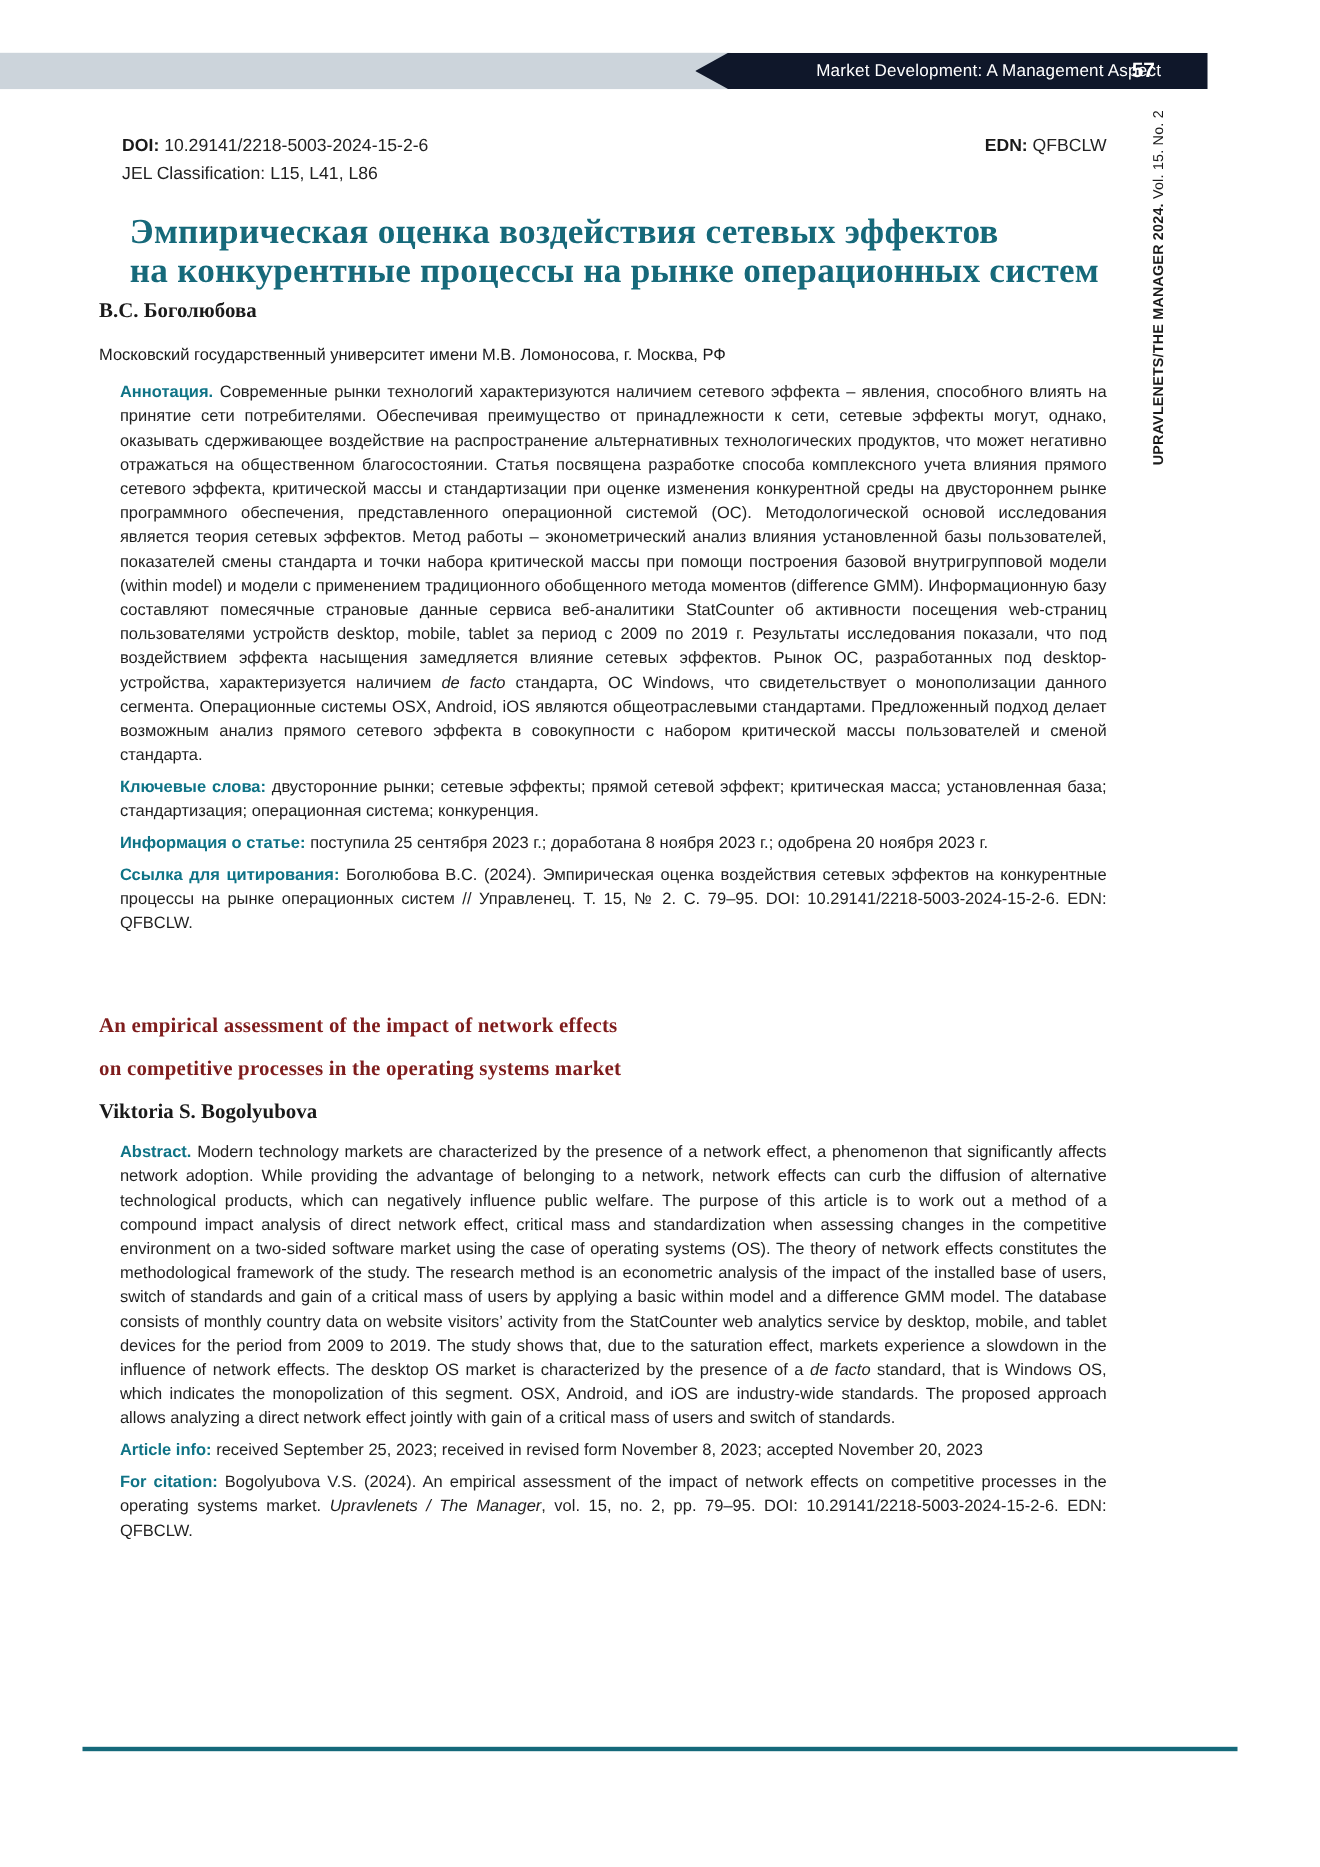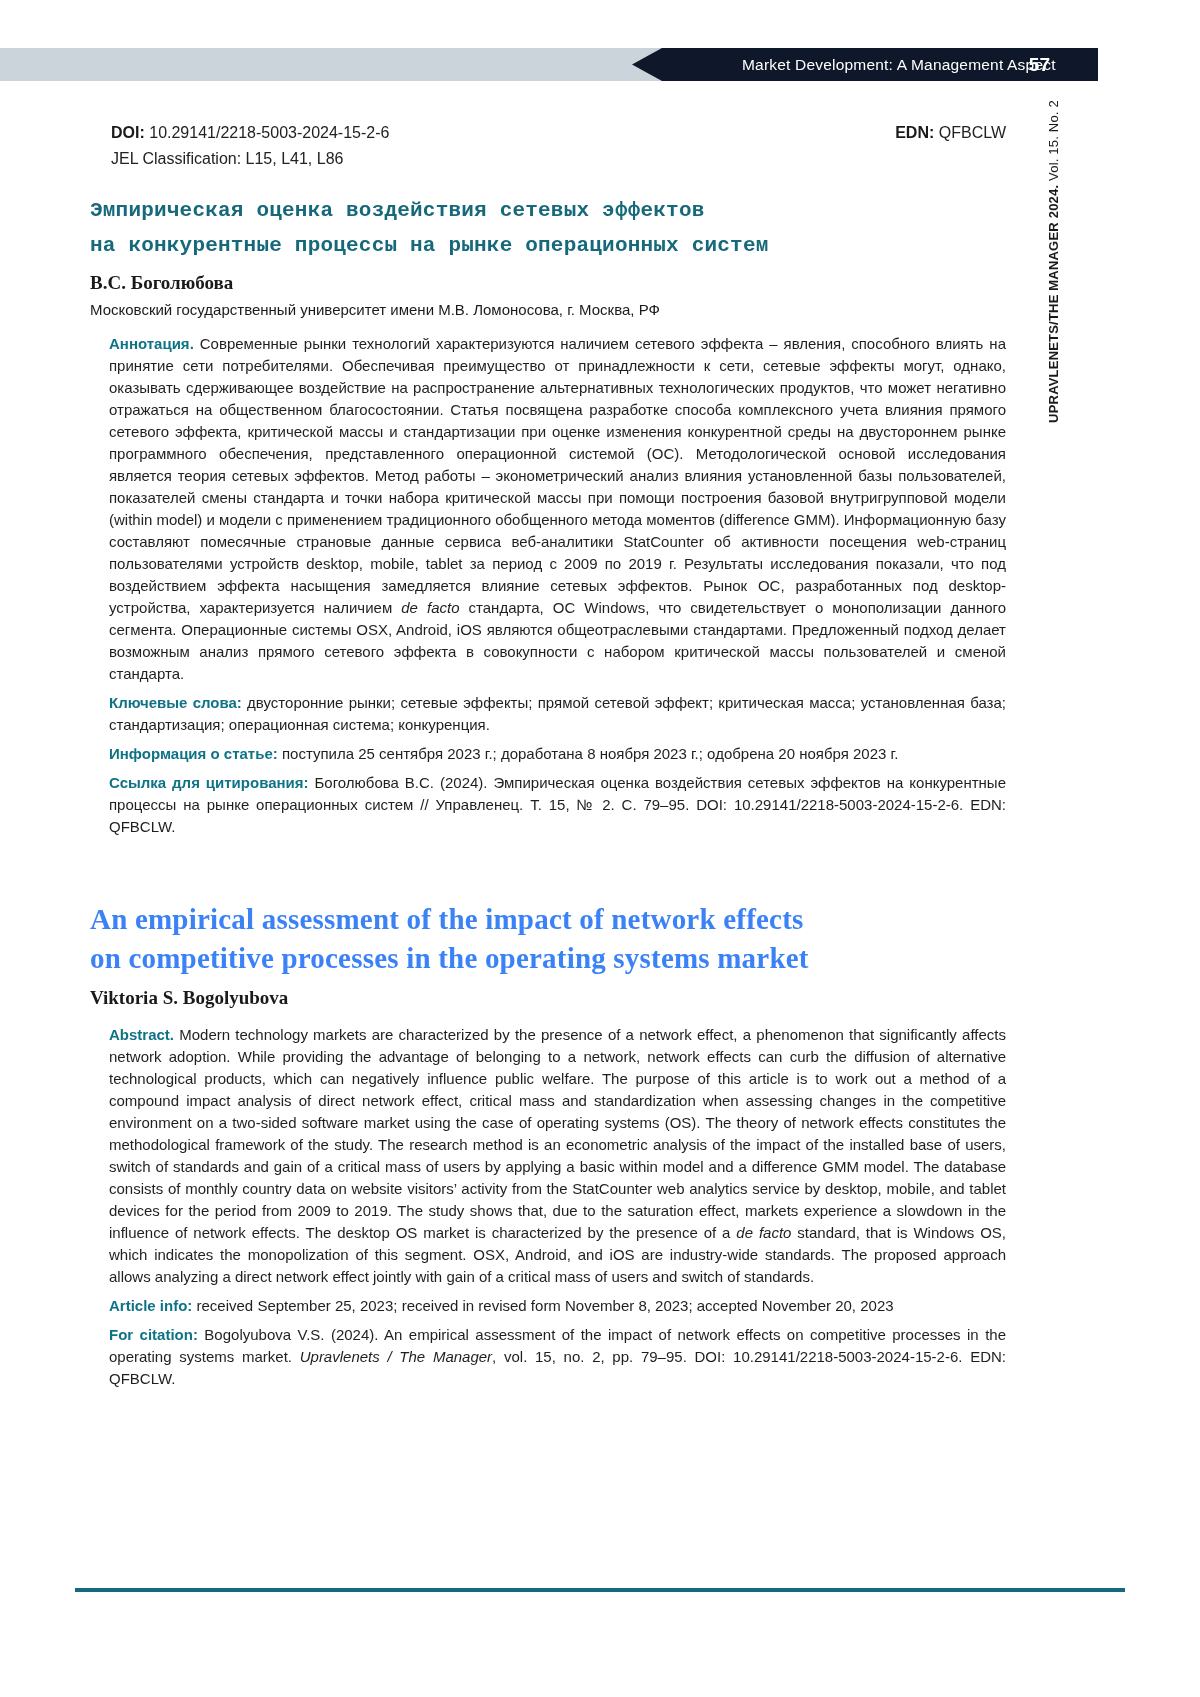--- a/index.html
+++ b/index.html
@@ -30,33 +30,33 @@
     font-size:13px;color:#1a1a1a;white-space:nowrap;letter-spacing:.2px;
   }
   .sidebar-vertical .b{font-weight:bold;}
   
   .main{position:absolute;left:90px;top:120px;width:916px;}
   .meta-row{display:flex;justify-content:space-between;align-items:center;
     font-size:16px;line-height:26px;padding-left:21px;}
   .meta-row .lblb{font-weight:bold;color:#1a1a1a;}
   .jel{font-size:16px;line-height:26px;padding-left:21px;}
   .title-ru{
-    margin-top:21px;font-family:Liberation Mono, monospace;font-weight:bold;
-    font-size:21px;line-height:35px;color:#16697a;letter-spacing:.2px;
+    margin-top:21px;font-family:Liberation Serif, serif;font-weight:bold;
+    font-size:32px;line-height:35px;color:#16697a;letter-spacing:.2px;margin-left:28px;
   }
   .author{margin-top:9px;font-size:19px;font-weight:bold;color:#1a1a1a;font-family:Liberation Serif, serif;}
-  .affiliation{margin-top:7px;font-size:15px;color:#1a1a1a;}
+  .affiliation{margin-top:20px;font-size:15px;color:#1a1a1a;}
   .block{padding-left:19px;text-align:justify;font-size:15px;line-height:22px;color:#1f1f1f;}
   .abstract{margin-top:15px;}
   .para{margin-top:7px;}
   .lbl{font-weight:bold;color:#0f7386;}
   .it{font-style:italic;}
   .title-en{
     margin-top:62px;font-family:"Liberation Serif",serif;font-weight:bold;
-    font-size:29px;line-height:39px;color:#3b82f6;letter-spacing:.2px;
+    font-size:19px;line-height:39px;color:#7f1d1d;letter-spacing:.2px;
   }
   
   .bottom-rule{position:absolute;left:75px;top:1588px;width:1050px;height:4px;background:#15697a;}
 </style>
 </head>
 <body>
 
 <div class="runhead">
   <div class="runhead-gray"></div>
   <div class="runhead-teal">

